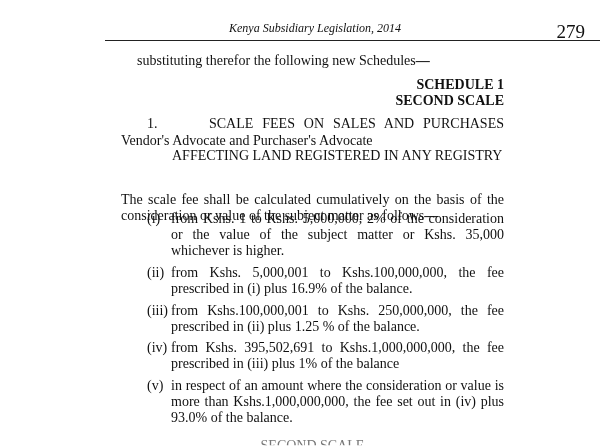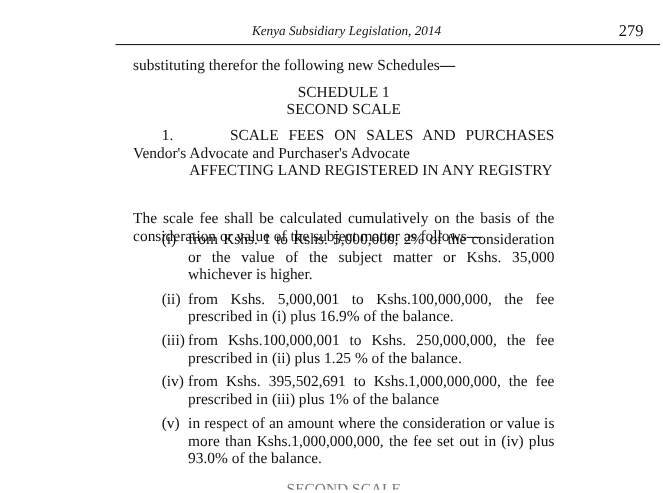--- a/index.html
+++ b/index.html
@@ -10,26 +10,26 @@
   }
   .header {
     position: absolute; left: 105px; top: 18px; width: 495px; height: 22px;
     border-bottom: 1.5px solid #222;
   }
   .header-title {
     position: absolute; left: 124px; top: 3px;
     font-style: italic; font-size: 12px;
   }
   .header-page {
-    position: absolute; right: 15px; top: 3px; font-size: 15px;
+    position: absolute; right: 15px; top: 3px; font-size: 19px;
   }
   .content { position: absolute; left: 121px; top: 50px; width: 383px; font-size: 14px; line-height: 16px; }
-  .intro { position: absolute; left: 0; top: 3px; white-space: nowrap; font-family: Liberation Serif, serif; }
+  .intro { position: absolute; left: 16px; top: 3px; white-space: nowrap; font-family: Liberation Serif, serif; }
   .dash { font-weight: bold; }
-  .center { position: absolute; left: 0; width: 383px; text-align: center; }
+  .center { position: absolute; left: 0; width: 383px; text-align: right; font-weight: bold; }
   .sched-title { top: 27px; }
   .scale-title { top: 43px; }
   .heading1 { position: absolute; left: 26px; top: 66px; width: 357px; }
   .heading1 .num { position: absolute; left: 0; top: 0; }
   .heading1 .l1 { position: absolute; left: 62px; top: 0; width: 295px; text-align: justify; text-align-last: justify; }
   .heading1 .l2 { position: absolute; left: 25px; top: 32px; white-space: nowrap; }
   .subhead { position: absolute; left: 0; top: 83px; white-space: nowrap; }
   .para { position: absolute; left: 0; top: 142px; width: 383px; text-align: justify; text-align-last: left; }
   .item { position: absolute; left: 26px; width: 357px; }
   .item .label { position: absolute; left: 0; top: 0; }

